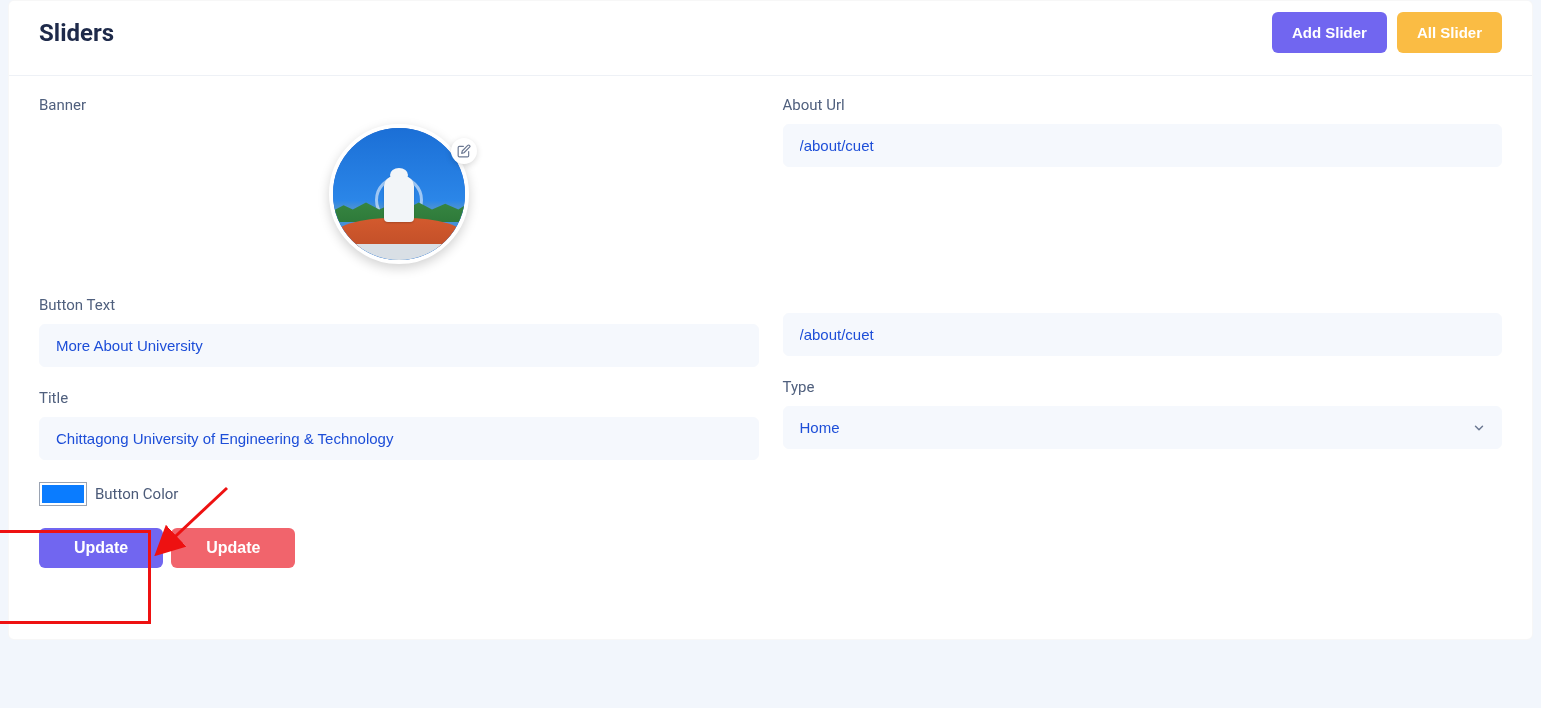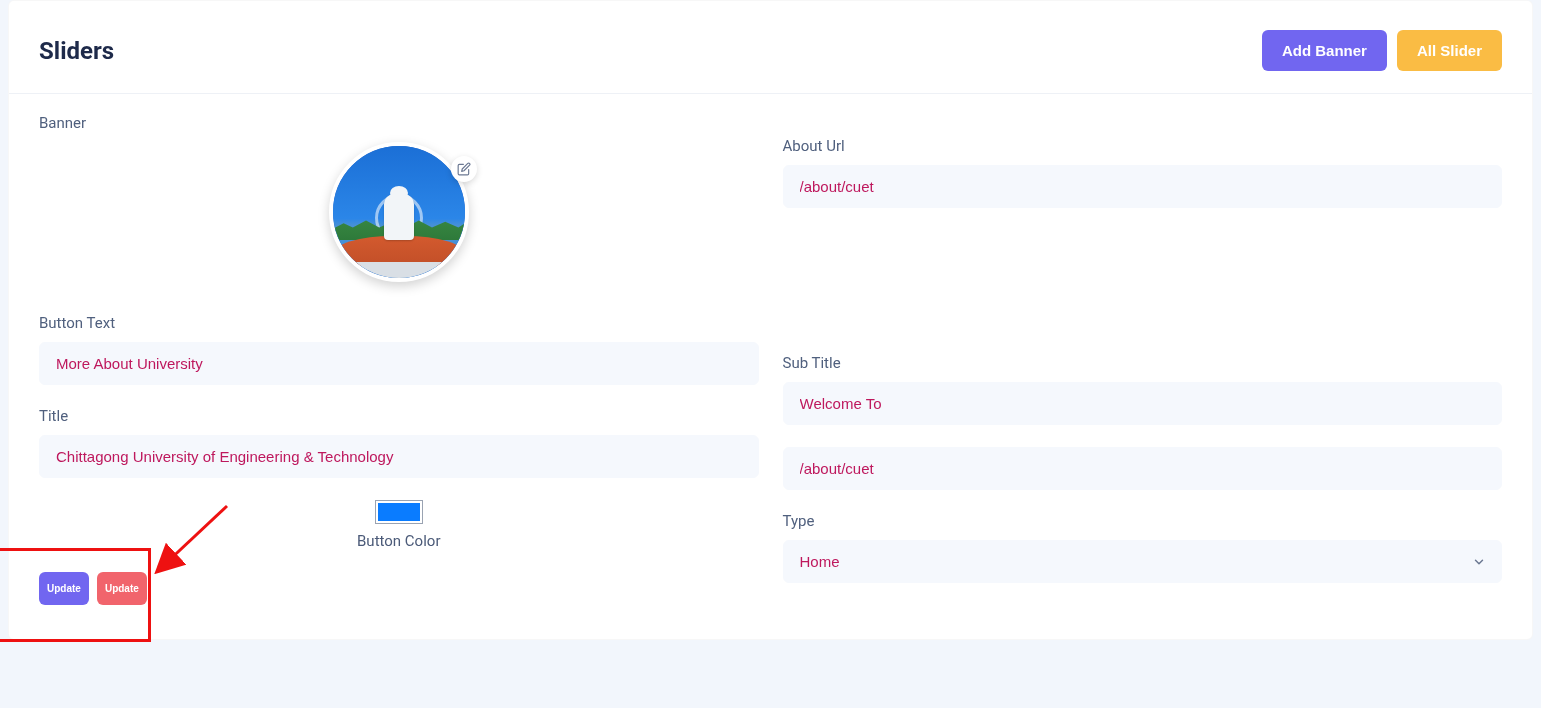--- a/index.html
+++ b/index.html
@@ -13,62 +13,62 @@
     background: #fff;
     margin: 0 8px 8px 8px;
     border-radius: 6px;
     border: 1px solid rgba(0,0,0,0.03);
     min-height: 640px;
   }
   .card-header {
     display: flex;
     align-items: center;
     justify-content: space-between;
-    padding: 29px 30px 22px 30px;
+    padding: 11px 30px 22px 30px;
     border-bottom: 1px solid #eef1f6;
   }
   .page-title {
     font-size: 24px;
     font-weight: 700;
     color: #1e2a4a;
   }
   .header-actions { display: flex; gap: 10px; }
   .btn {
     border: none;
     border-radius: 6px;
     padding: 12px 20px;
     font-weight: 700;
     font-size: 15px;
     color: #fff;
     cursor: pointer;
   }
   .btn.primary { background: #7166f0; }
   .btn.warning { background: #fabc44; }
   .btn.danger  { background: #f1646c; }
-  .btn.sm { padding: 11px 8px; font-size: 10px; }
+  .btn.sm { padding: 11px 35px; font-size: 16px; }
 
   .card-body { padding: 20px 30px 30px 30px; }
-  .row { display: flex; gap: 24px; align-items: flex-end; }
+  .row { display: flex; gap: 24px; }
   .col { flex: 1 1 50%; min-width: 0; }
 
   .form-group { margin-bottom: 22px; }
   .label {
     display: block;
     margin-bottom: 10px;
     color: #50607e;
     font-size: 15px;
   }
   .input, .select {
     width: 100%;
     background: #f5f8fd;
     border: 1px solid #f5f8fd;
     border-radius: 6px;
     padding: 12px 16px;
     font-size: 15px;
-    color: #be185d;
+    color: #1d4ed8;
   }
   .select-wrap { position: relative; }
   .select {
     appearance: none;
     -webkit-appearance: none;
     padding-right: 40px;
   }
   .chev {
     position: absolute;
     right: 16px;
@@ -125,21 +125,21 @@
     right: 2px;
     width: 26px; height: 26px;
     background: #fff;
     border-radius: 50%;
     box-shadow: 0 2px 6px rgba(0,0,0,0.15);
     display:flex; align-items:center; justify-content:center;
     color:#6b7892;
   }
 
   
-  .color-row { display:flex; align-items:center; gap:8px; margin-top:14px; margin-bottom:20px;flex-direction:column; }
+  .color-row { display:flex; align-items:center; gap:8px; margin-top:14px; margin-bottom:20px; }
   .color-swatch {
     width: 48px; height: 24px;
     border: 1px solid #9aa3b2;
     padding: 2px;
     background: #fff;
   }
   .color-swatch-inner { width:100%; height:100%; }
 
   .actions-row { display:flex; gap:8px; }
 
@@ -155,21 +155,21 @@
   }
   .rel { position: relative; }
 </style>
 </head>
 <body>
 
 <div class="card">
   <div class="card-header">
     <h1 class="page-title">Sliders</h1>
     <div class="header-actions">
-      <button class="btn primary">Add Banner</button>
+      <button class="btn primary">Add Slider</button>
       <button class="btn warning">All Slider</button>
     </div>
   </div>
 
   <div class="card-body rel">
     <div class="row">
 
       <div class="col">
         <div class="form-group">
           <label class="label">Banner</label>
@@ -215,24 +215,20 @@
       </div>
 
       <div class="col">
         <div class="form-group">
           <label class="label">About Url</label>
           <input class="input" type="text" value="/about/cuet" style="">
         </div>
 
         <div style="height:124px"></div>
 
-        <div class="form-group">
-          <label class="label">Sub Title</label>
-          <input class="input" type="text" value="Welcome To" style="">
-        </div>
 
         <div class="form-group">
           <input class="input" type="text" value="/about/cuet" style="">
         </div>
 
         <div class="form-group">
           <label class="label">Type</label>
           <div class="select-wrap">
             <select class="select">
               <option>Home</option>

